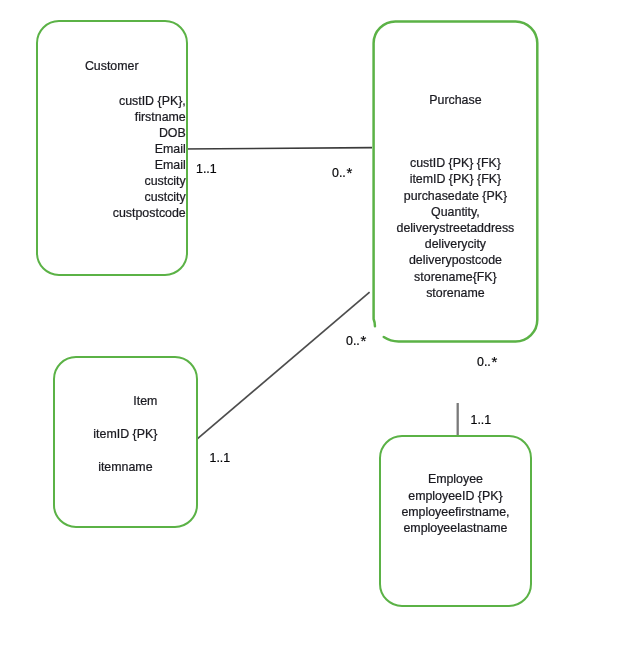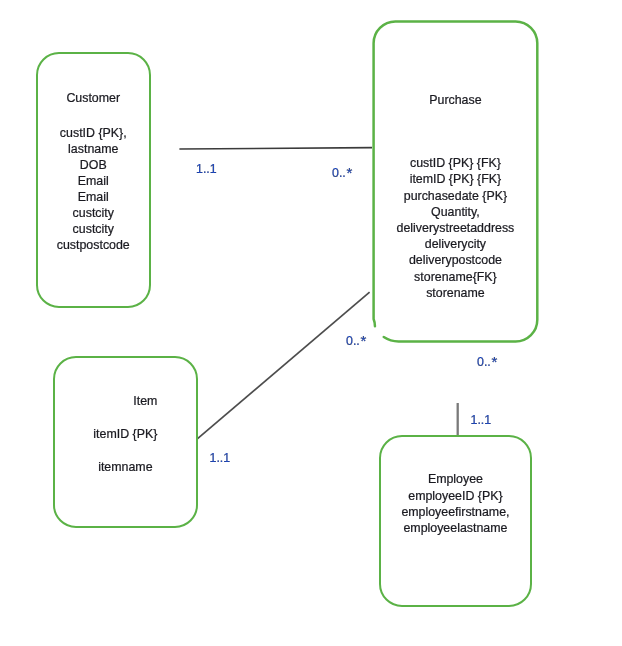--- a/index.html
+++ b/index.html
@@ -3,39 +3,39 @@
 <meta charset="utf-8">
 <style>
   html,body{margin:0;padding:0;}
   body{width:622px;height:646px;background:#ffffff;font-family:"Liberation Sans",sans-serif;overflow:hidden;-webkit-text-stroke:0.22px #1a1a20;}
   #canvas{position:relative;width:622px;height:646px;}
   .entity{position:absolute;box-sizing:border-box;border:2.5px solid #5bb246;border-radius:23px;background:#fff;}
   .entity.noborder{border-color:transparent;}
   .ename{position:absolute;left:0;right:0;text-align:center;font-size:12.4px;color:#1a1a20;line-height:16.2px;}
   .attrs{position:absolute;left:0;right:0;text-align:center;font-size:12.4px;color:#1a1a20;line-height:16.2px;}
   svg.links{position:absolute;left:0;top:0;width:622px;height:646px;}
-  .card{position:absolute;font-size:12.4px;color:#1d4ed8;white-space:nowrap;line-height:16.2px;}
+  .card{position:absolute;font-size:12.4px;color:#000000;white-space:nowrap;line-height:16.2px;}
   .card .ast{font-size:15px;display:inline-block;vertical-align:baseline;position:relative;top:1.2px;left:0.6px;}
 </style>
 </head>
 <body style="background: rgb(255, 255, 255);">
 
 <div id="canvas">
 
   <svg class="links">
     <line x1="179.4" y1="149.05" x2="372.3" y2="147.65" stroke="#3b3b3b" stroke-width="1.6"></line>
     <line x1="196.7" y1="439.4" x2="369.6" y2="292.2" stroke="#4d4d4d" stroke-width="1.7"></line>
     <line x1="457.7" y1="341.6" x2="457.7" y2="435.6" stroke="#7a7a7a" stroke-width="2.3"></line>
   </svg>
 
-  <div class="entity" style="left: 35.75px; top: 20.15px; width: 115px; height: 256px; border-color: rgb(91, 178, 70); margin-top: 32px;">
+  <div class="entity" style="left: 35.75px; top: 20.15px; width: 152px; height: 256px; border-color: rgb(91, 178, 70);">
     <div class="ename" style="top:36px;">Customer</div>
-    <div class="attrs" style="top:70.7px;line-height:16.05px;">
+    <div class="attrs" style="top:70.7px;line-height:16.05px;text-align:right;">
         <div>custID {PK},</div>
-        <div>lastname</div>
+        <div>firstname</div>
         <div>DOB</div>
         <div>Email</div>
         <div>Email</div>
         <div>custcity</div>
         <div>custcity</div>
         <div>custpostcode</div>
       </div>
   </div>
 
   <div class="entity noborder" style="left:372.35px;top:20.15px;width:166.2px;height:383px;">

